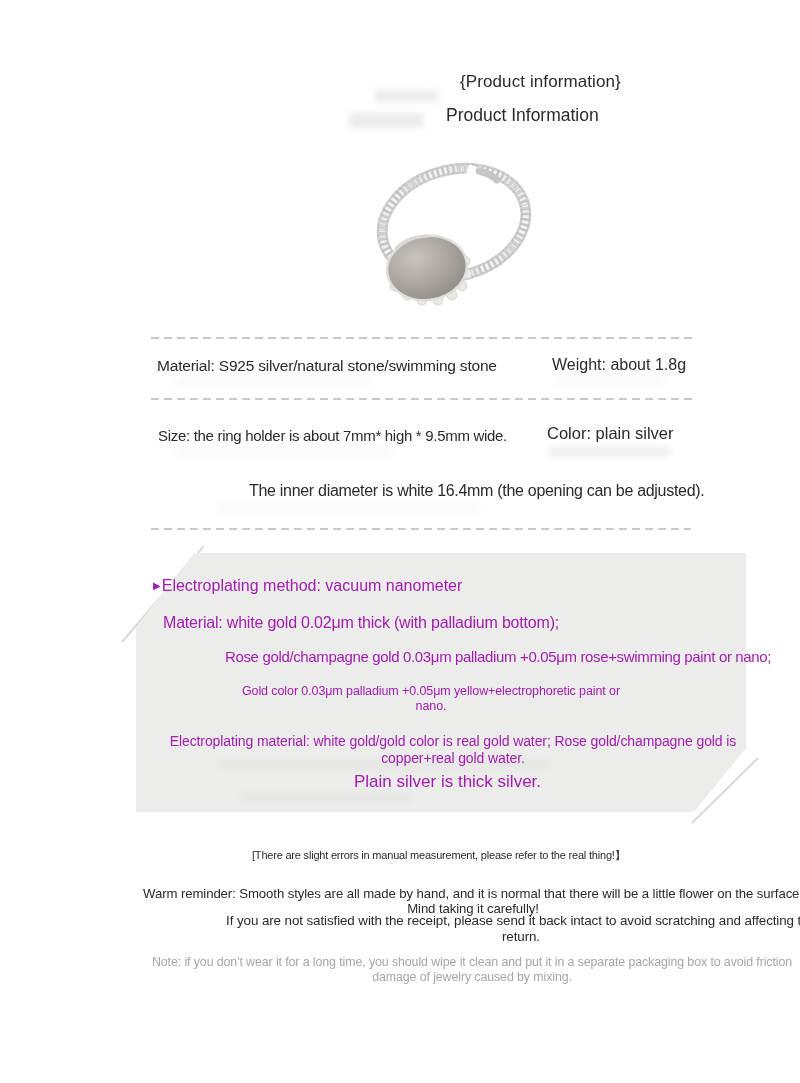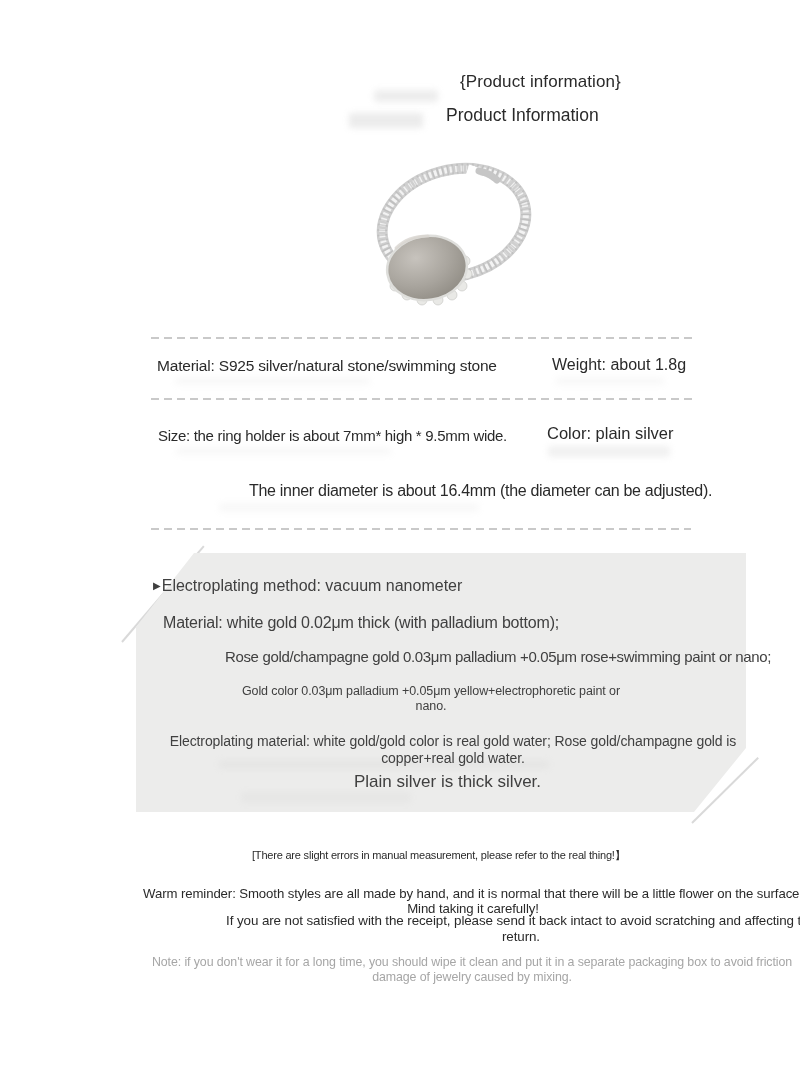--- a/index.html
+++ b/index.html
@@ -38,21 +38,21 @@
   .diag{position:absolute;height:2px;background:#d9d9d9;transform-origin:0 50%;}
   .diag-tl{left:86px;top:641px;width:126px;transform:rotate(-49.5deg);}
   .diag-br{left:656px;top:822px;width:93px;transform:rotate(-44.6deg);}
   .pb-method{left:17px;top:24px;font-size:16px;}
   .pb-bullet{font-size:10px;vertical-align:2px;margin-right:1px;}
   .pb-thickness{left:27px;top:61px;font-size:16px;letter-spacing:-.2px;}
   .pb-rose{left:89px;top:95px;font-size:15px;letter-spacing:-.35px;}
   .pb-gold{left:89px;top:131px;width:412px;font-size:12.5px;line-height:1.22;letter-spacing:-.1px;}
   .pb-emat{left:0;top:180px;width:634px;font-size:14px;line-height:1.22;letter-spacing:-.1px;}
   .pb-plain{left:218px;top:219px;font-size:17px;}
-  .plating-box .abs,.plating-box .wrap{color:#404040;}
+  .plating-box .abs,.plating-box .wrap{color:#a21caf;}
 
   
   .n-measure{left:216px;top:848px;font-size:11px;letter-spacing:-.2px;}
   .n-warm{left:98px;top:886px;width:678px;font-size:13.2px;line-height:1.16;letter-spacing:-.1px;}
   .n-return{left:190px;top:913px;width:590px;font-size:13.4px;line-height:1.16;letter-spacing:-.1px;}
   .n-note{left:98px;top:955px;width:676px;font-size:12.4px;line-height:1.2;color:#a6a6a6;letter-spacing:-.1px;}
 
   
   .ghost{position:absolute;background:#bfbfbf;filter:blur(3px);border-radius:2px;}
   .g1{left:338px;top:90px;width:64px;height:12px;opacity:.28;}
@@ -118,21 +118,21 @@
   </div>
 
   <div class="dash dash1"></div>
   <div class="dash dash2"></div>
   <div class="dash dash3"></div>
 
   <div class="abs spec-material">Material: S925 silver/natural stone/swimming stone</div>
   <div class="abs spec-weight">Weight: about 1.8g</div>
   <div class="abs spec-size">Size: the ring holder is about 7mm* high * 9.5mm wide.</div>
   <div class="abs spec-color">Color: plain silver</div>
-  <div class="abs spec-diameter">The inner diameter is about 16.4mm (the diameter can be adjusted).</div>
+  <div class="abs spec-diameter">The inner diameter is white 16.4mm (the opening can be adjusted).</div>
 
   <div class="diag diag-tl"></div>
   <div class="diag diag-br"></div>
 
   <div class="plating-box">
     <div class="box-bg"></div>
     <div class="ghost g8" style="left:83px;top:207px;"></div>
     <div class="ghost g9" style="left:105px;top:239px;"></div>
     <div class="abs pb-method"><span class="pb-bullet">▶</span><span>Electroplating method: vacuum nanometer</span></div>
     <div class="abs pb-thickness">Material: white gold 0.02μm thick (with palladium bottom);</div>

